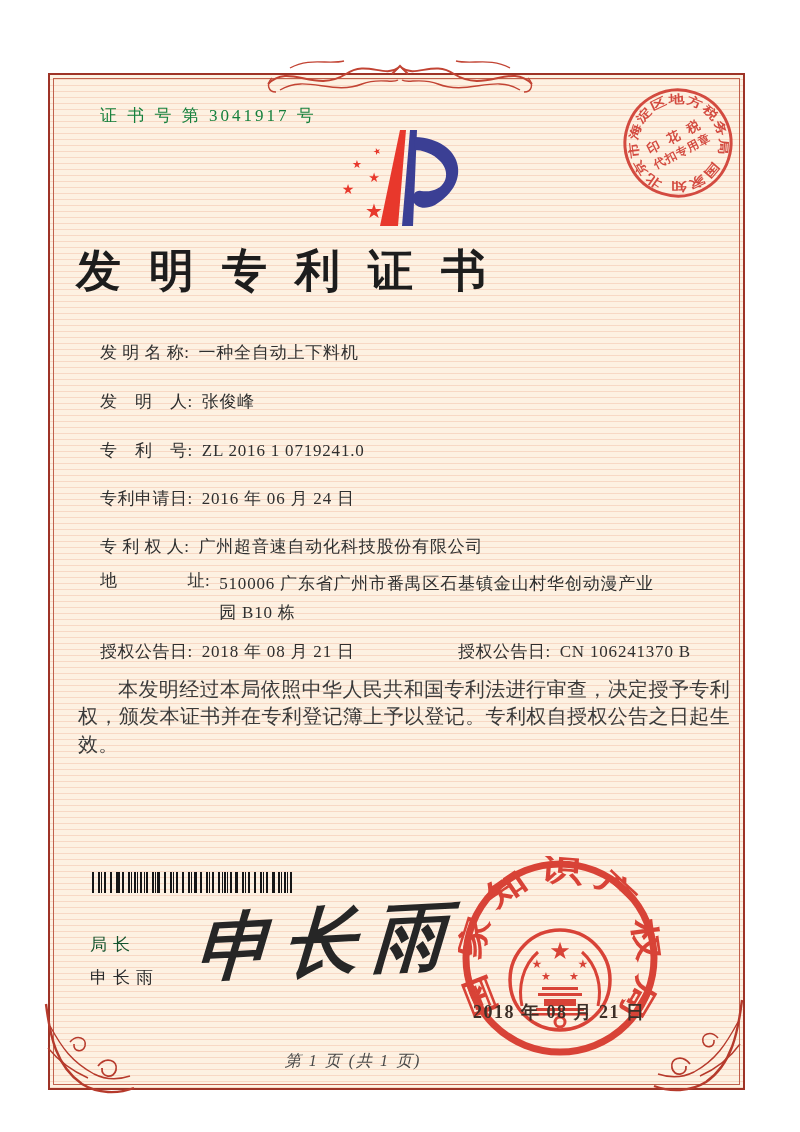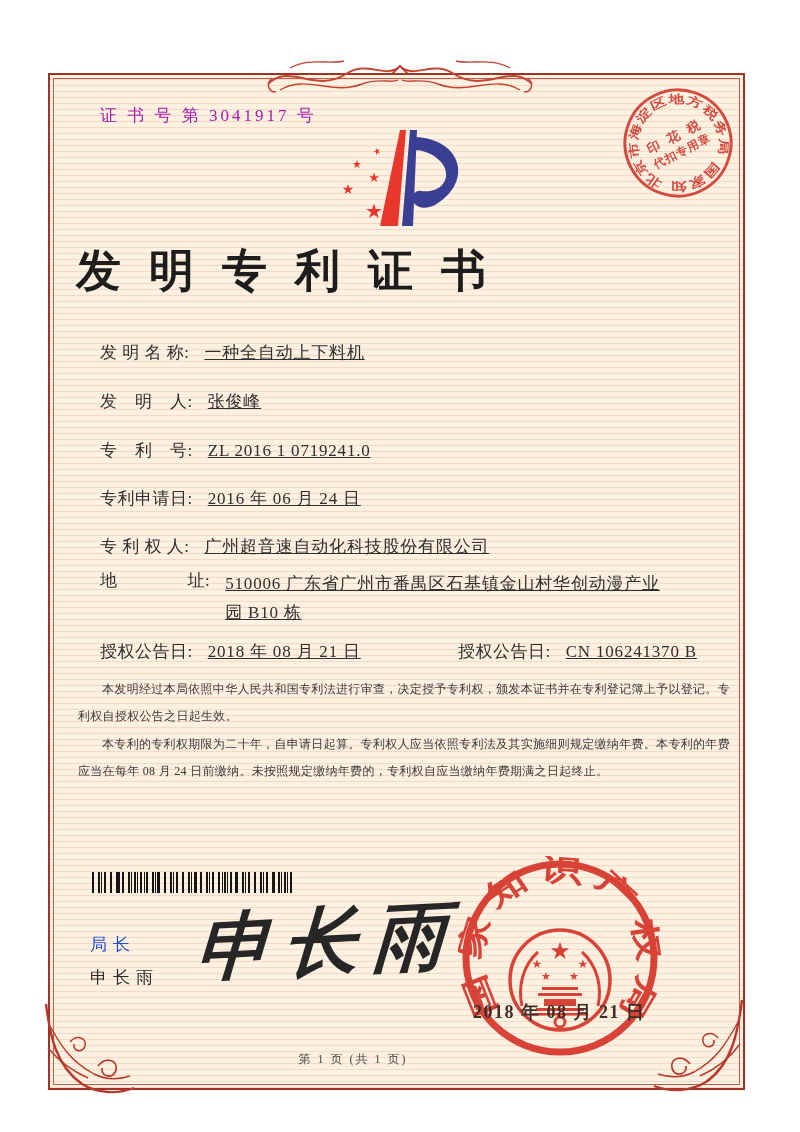--- a/index.html
+++ b/index.html
@@ -18,61 +18,61 @@
       rgba(235,158,128,0.30) 0px, rgba(235,158,128,0.30) 1px,
       rgba(0,0,0,0) 1px, rgba(0,0,0,0) 6px);
   }
   .frame::after {
     content:""; position:absolute; inset:3px;
     border:1px solid #c0614d; pointer-events:none;
   }
   .orn { position:absolute; z-index:3; }
   .cert-no {
     position:absolute; left:100px; top:104px; z-index:4;
-    font-size:17px; letter-spacing:3px; color:#a21caf;
+    font-size:17px; letter-spacing:3px; color:#15803d;
   }
   .logo { position:absolute; left:330px; top:124px; width:146px; height:110px; z-index:4; }
   .title {
     position:absolute; left:48px; top:241px; width:697px; z-index:4;
     text-align:left; font-size:45px; font-weight:600; color:#1d1d1d;
     letter-spacing:28px; text-indent:28px;
   }
   .fields { position:absolute; left:100px; top:341px; width:590px; z-index:4; font-size:17px; color:#2f2f2f; }
   .frow { position:absolute; left:0; white-space:nowrap; }
   .frow .lbl { letter-spacing:0.5px; }
-  .frow .val { margin-left:15px; letter-spacing:0.8px;text-decoration:underline; }
+  .frow .val { margin-left:9px; letter-spacing:0.8px; }
   .frow .val.wrap { display:inline-block; white-space:normal; width:452px; vertical-align:top; line-height:1.72; }
   .grant2 { position:absolute; left:358px; top:0; white-space:nowrap; }
   .body-text {
     position:absolute; left:78px; top:676px; width:652px; z-index:4;
-    font-size:12px; line-height:27.4px; color:#3a3a3a; letter-spacing:0.3px;
+    font-size:20px; line-height:27.4px; color:#3a3a3a; letter-spacing:0.3px;
     text-align:justify;
     font-family:Liberation Serif, serif;
   }
   .body-text p { text-indent:2em; }
   .barcode {
     position:absolute; left:92px; top:872px; width:200px; height:21px; z-index:4;
     background-image:
       repeating-linear-gradient(90deg,#161616 0 2px, rgba(0,0,0,0) 2px 6px),
       repeating-linear-gradient(90deg,#161616 0 1px, rgba(0,0,0,0) 1px 9px),
       repeating-linear-gradient(90deg,#161616 0 1px, rgba(0,0,0,0) 1px 13px);
   }
-  .signoff-role { position:absolute; left:90px; top:933px; z-index:4; font-size:17px; letter-spacing:6px; color:#1d4ed8; }
+  .signoff-role { position:absolute; left:90px; top:933px; z-index:4; font-size:17px; letter-spacing:6px; color:#14532d; }
   .signoff-name { position:absolute; left:90px; top:966px; z-index:4; font-size:17px; letter-spacing:6px; color:#2c2c2c; }
   .signature {
     position:absolute; left:196px; top:893px; z-index:5;
     font-size:74px; font-style:italic; font-weight:bold; color:#262626;
     letter-spacing:14px; transform:rotate(-3deg) skewX(-6deg);
   }
   .seal-bottom { position:absolute; left:458px; top:856px; width:204px; height:204px; z-index:5; opacity:0.93; }
   .seal-date {
     position:absolute; left:473px; top:1000px; z-index:6;
     font-size:18px; font-weight:600; letter-spacing:1.5px; color:#3c2f28;
   }
-  .footer { position:absolute; left:48px; top:1051px; width:610px; z-index:4; text-align:center; font-size:12px; letter-spacing:2px; color:#474747; }
+  .footer { position:absolute; left:48px; top:1051px; width:610px; z-index:4; text-align:center; font-size:16px; letter-spacing:2px; color:#474747;font-style:italic; }
   .seal-top { position:absolute; left:612px; top:77px; width:132px; height:132px; z-index:5; opacity:0.9; }
   .orn-top { left:262px; top:44px; width:276px; height:62px; }
   .orn-bl { left:40px; top:996px; width:100px; height:102px; }
   .orn-br { left:648px; top:992px; width:100px; height:104px; }
   .seal-ring-text { font-size:30px; font-weight:bold; letter-spacing:8px; fill:#d6362b; }
   .sealtop-outer { font-size:11.5px; font-weight:bold; letter-spacing:1px; fill:#cf3a30; }
   .sealtop-center { font-weight:bold; fill:#cf3a30; }
   .sealtop-inner { font-size:12px; font-weight:bold; letter-spacing:1px; fill:#cf3a30; }
 </style>
 </head>
@@ -152,21 +152,20 @@
       <span class="lbl">地　　　　址:</span><span class="val wrap">510006 广东省广州市番禺区石基镇金山村华创动漫产业园 B10 栋</span>
     </div>
     <div class="frow" style="top:299px">
       <span class="lbl">授权公告日:</span><span class="val">2018 年 08 月 21 日</span>
       <span class="grant2"><span class="lbl">授权公告日:</span><span class="val">CN 106241370 B</span></span>
     </div>
   </div>
 
   <div class="body-text">
     <p>本发明经过本局依照中华人民共和国专利法进行审查，决定授予专利权，颁发本证书并在专利登记簿上予以登记。专利权自授权公告之日起生效。</p>
-    <p>本专利的专利权期限为二十年，自申请日起算。专利权人应当依照专利法及其实施细则规定缴纳年费。本专利的年费应当在每年 08 月 24 日前缴纳。未按照规定缴纳年费的，专利权自应当缴纳年费期满之日起终止。</p>
   </div>
 
   <div class="barcode"></div>
 
   <div class="signoff-role">局长</div>
   <div class="signoff-name">申长雨</div>
   <div class="signature">申长雨</div>
 
   <svg class="seal-bottom" viewBox="0 0 204 204">
     <circle cx="102" cy="102" r="94" fill="none" stroke="#d6362b" stroke-width="7"></circle>

